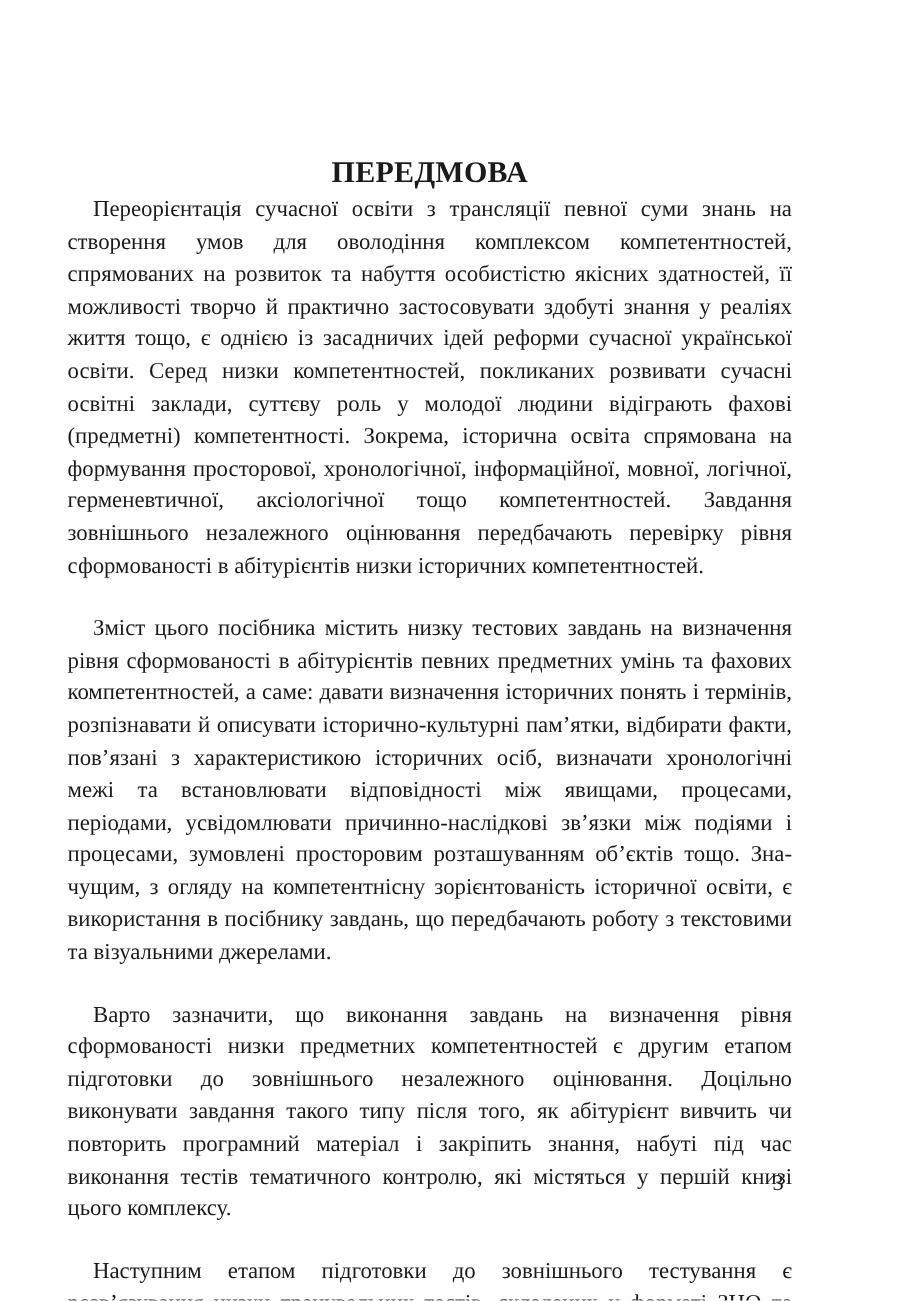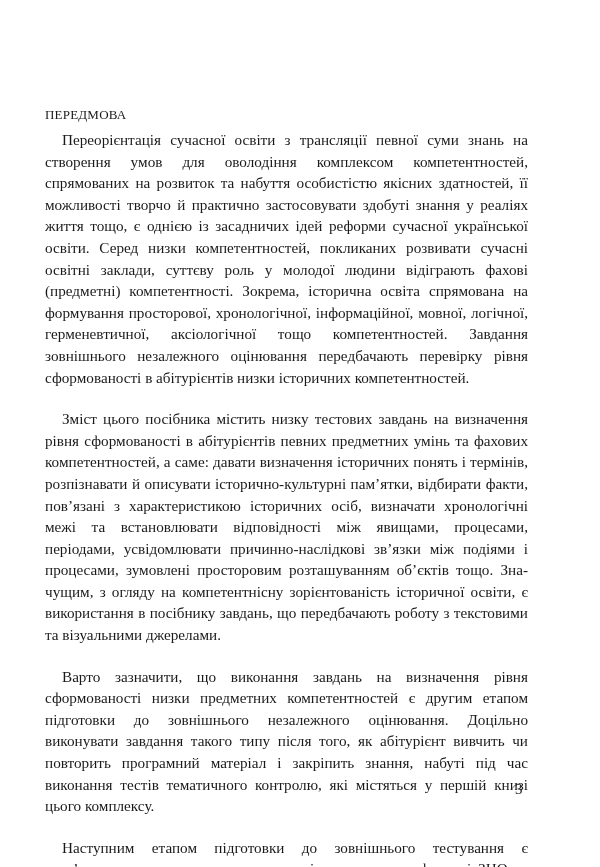--- a/index.html
+++ b/index.html
@@ -3,21 +3,21 @@
 <meta charset="utf-8">
 <style>
   html, body { margin: 0; padding: 0; background: #ffffff; }
   body { width: 600px; height: 867px; position: relative; overflow: hidden; }
   .page {
     position: absolute; left: 45px; top: 104px; width: 483px;
     font-family: "Liberation Serif", "DejaVu Serif", serif;
     font-size: 15.2px; line-height: 21.6px; color: #1a1a1a;
   }
   .title {
-    font-weight: normal; font-size: 13px;
+    text-align: center; font-weight: bold; font-size: 20px;
     margin: 0 0 3px 0; letter-spacing: 0.2px; line-height: 22px;
   }
   .para {
     margin: 0; text-indent: 17px; text-align: justify;
     hyphens: manual;
   }
   .para + .para { margin-top: 20px; }
   .page-number {
     position: absolute; left: 515px; top: 781px;
     font-family: "Liberation Serif", "DejaVu Serif", serif;

